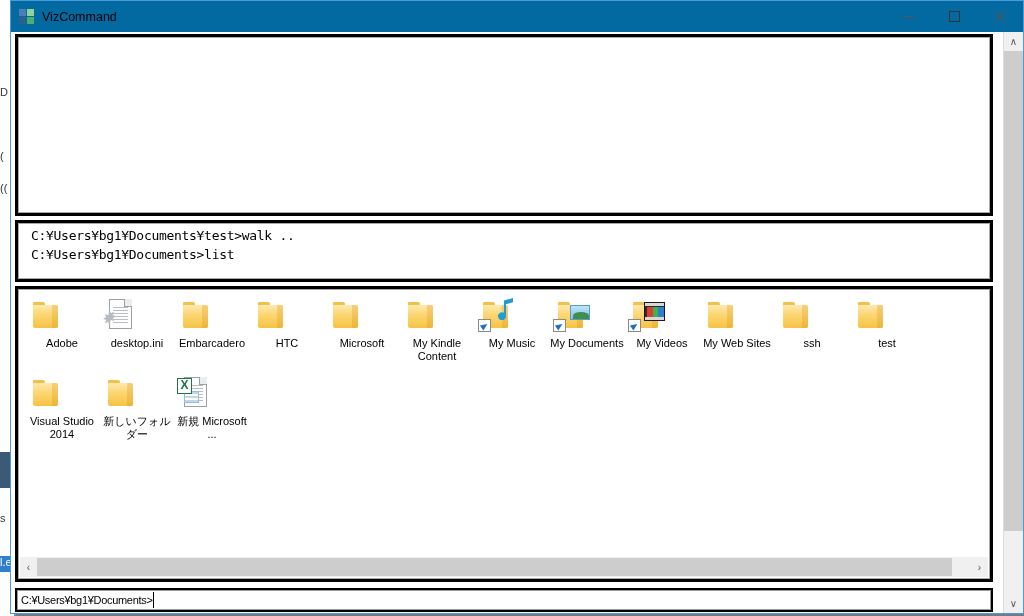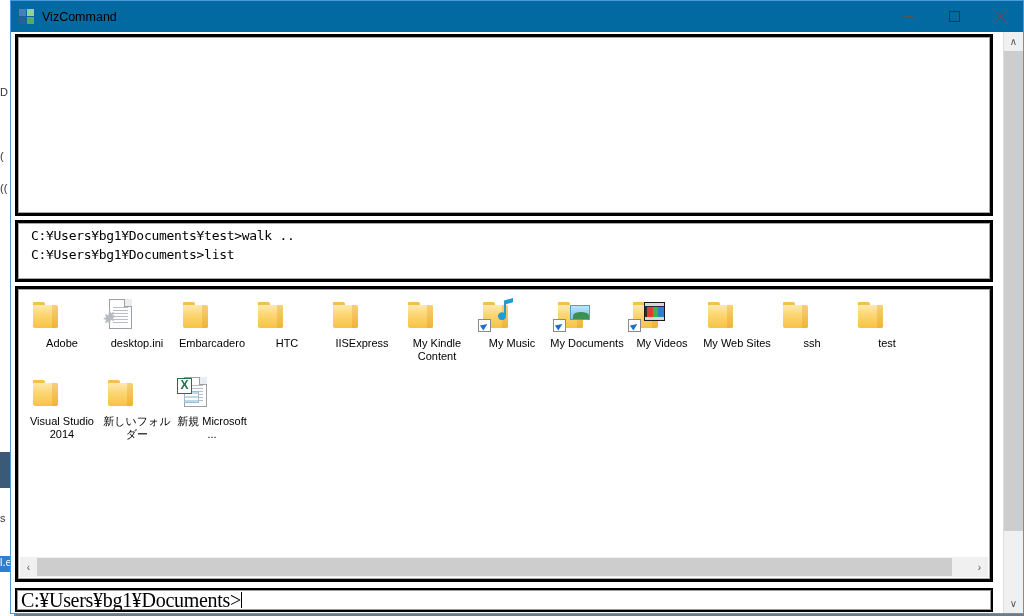--- a/index.html
+++ b/index.html
@@ -129,21 +129,21 @@
             background:#f0f0f0;color:#555;font-size:10px;cursor:default;}
   #hs-track{flex:1;height:18px;background:#f0f0f0;position:relative;}
   #hs-thumb{position:absolute;left:0;top:0;height:18px;width:98%;background:#cdcdcd;}
 
   
   #input-line{position:absolute;left:4px;top:556px;width:978px;height:24px;
               border:2px solid #000;box-sizing:border-box;background:#fff;
               display:flex;align-items:center;}
   #input-inner{position:relative;width:100%;height:100%;border:1px solid #9a9a9a;
                box-sizing:border-box;display:flex;align-items:center;}
-  #input-prompt{font-family:Liberation Serif, serif;font-size:20px;color:#000;
+  #input-prompt{font-family:Liberation Sans, sans-serif;font-size:11px;color:#000;
                 padding-left:3px;letter-spacing:-0.3px;white-space:pre;}
   #caret{display:inline-block;width:1px;height:16px;background:#000;margin-left:0px;}
 
   
   #vscroll{position:absolute;right:0;top:0;width:20px;height:581px;background:#f0f0f0;
            border-left:1px solid #dcdcdc;box-sizing:border-box;}
   .vs-arrow{width:19px;height:19px;display:flex;align-items:center;justify-content:center;
             color:#555;font-size:10px;cursor:default;}
   #vs-top{position:absolute;top:0;left:0;}
   #vs-bottom{position:absolute;bottom:0;left:0;}
@@ -262,21 +262,21 @@
                   <div class="file-label">HTC</div>
                 </div>
                 <div class="file-item">
                   <div class="file-icon">
                     <span class="folder">
                       <span class="tab"></span>
                       <span class="body"></span>
                       <span class="fold"></span>
                     </span>
                   </div>
-                  <div class="file-label">IISExpress</div>
+                  <div class="file-label">Microsoft</div>
                 </div>
                 <div class="file-item">
                   <div class="file-icon">
                     <span class="folder">
                       <span class="tab"></span>
                       <span class="body"></span>
                       <span class="fold"></span>
                     </span>
                   </div>
                   <div class="file-label">My Kindle Content</div>

